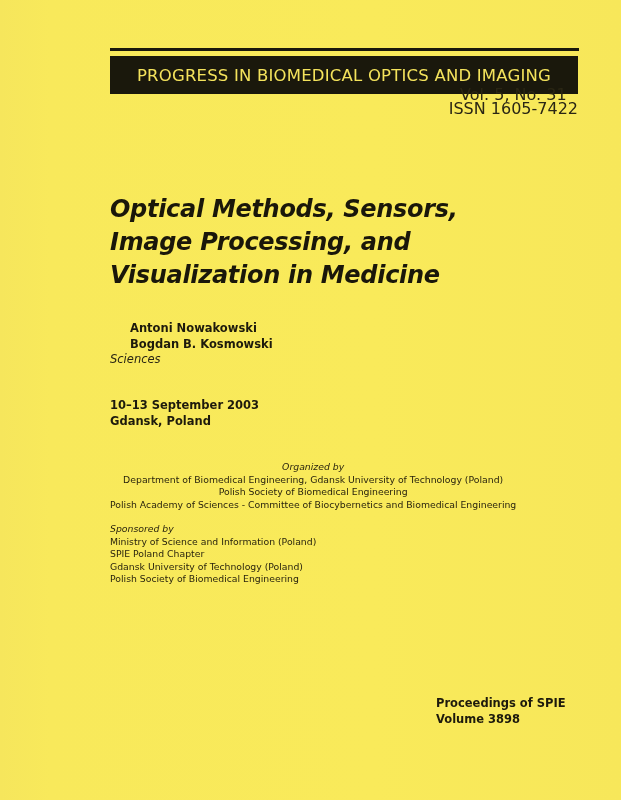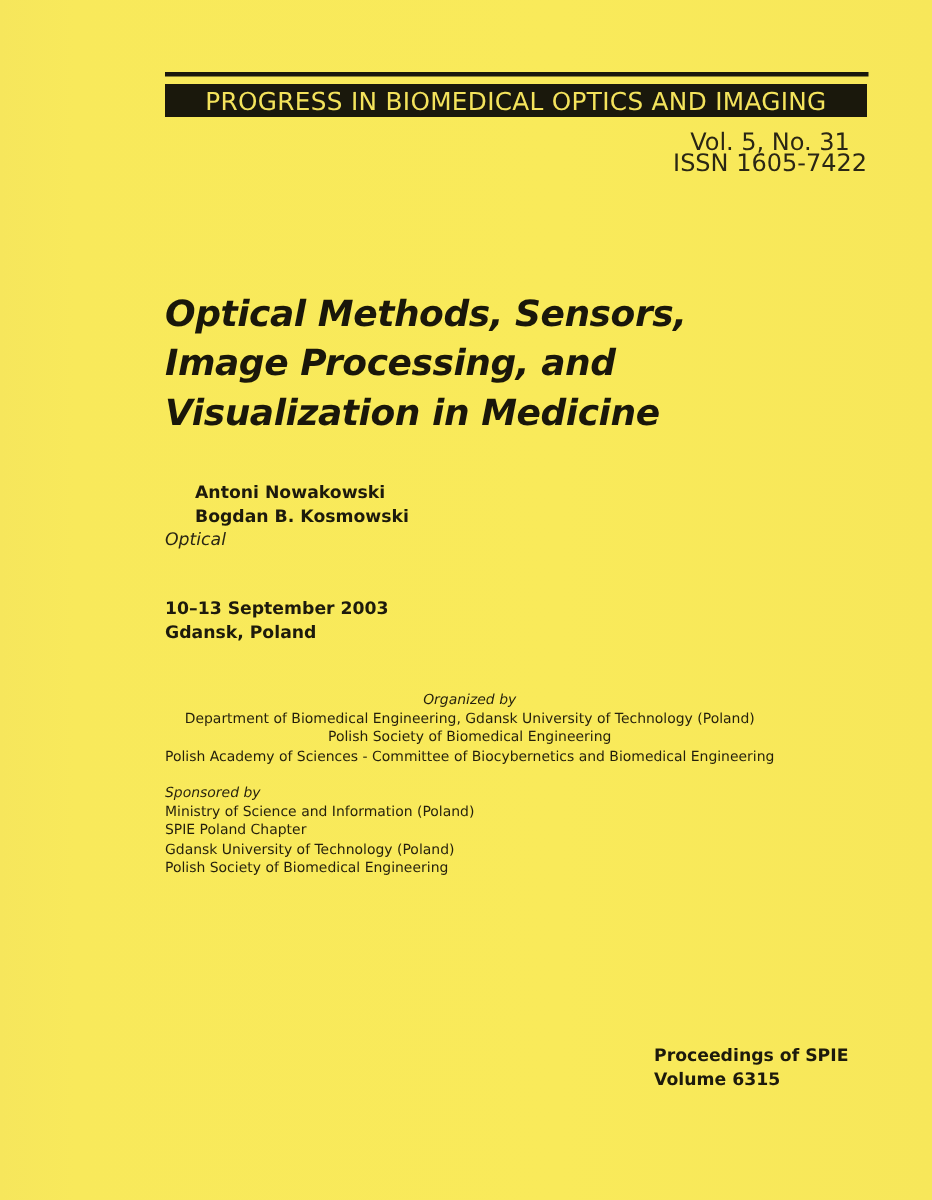--- a/index.html
+++ b/index.html
@@ -12,21 +12,21 @@
     }
     .page {
       position: absolute; left: 0; top: 0; width: 621px; height: 800px;
       background: linear-gradient(90deg, #f6e65c 0%, #f8e95b 8%, #f9ea5a 60%, #f7e75a 100%);
     }
     .top-rule {
       position: absolute; left: 110px; top: 48px; width: 469px; height: 3px;
       background: #1a180c;
     }
     .series-bar {
-      position: absolute; left: 110px; top: 56px; width: 468px; height: 22px;
+      position: absolute; left: 110px; top: 56px; width: 468px; height: 38px;
       background: #1a180c;
       display: flex; align-items: center; justify-content: center;
     }
     .series-title {
       color: #f4e35c; font-size: 16.5px; letter-spacing: 0.2px;
       font-family: "DejaVu Sans", sans-serif; white-space: nowrap;
     }
     .vol-block {
       position: absolute; right: 43px; top: 88px; text-align: center;
       font-size: 16px; line-height: 13.5px; color: #2a2614;
@@ -80,21 +80,21 @@
 
   <div class="book-title">
     <div>Optical Methods, Sensors,</div>
     <div>Image Processing, and</div>
     <div>Visualization in Medicine</div>
   </div>
 
   <div class="editors">
     <div class="name">Antoni Nowakowski</div>
     <div class="name">Bogdan B. Kosmowski</div>
-    <div class="role">Optical</div>
+    <div class="role">Sciences</div>
   </div>
 
   <div class="event">
     <div>10–13 September 2003</div>
     <div>Gdansk, Poland</div>
   </div>
 
   <div class="org-block organized">
     <div class="heading">Organized by</div>
     <div>Department of Biomedical Engineering, Gdansk University of Technology (Poland)</div>
@@ -105,16 +105,16 @@
   <div class="org-block sponsored">
     <div class="heading">Sponsored by</div>
     <div>Ministry of Science and Information (Poland)</div>
     <div>SPIE Poland Chapter</div>
     <div>Gdansk University of Technology (Poland)</div>
     <div>Polish Society of Biomedical Engineering</div>
   </div>
 
   <div class="proceedings">
     <div>Proceedings of SPIE</div>
-    <div>Volume 6315</div>
+    <div>Volume 3898</div>
   </div>
 
 </div>
 
 </body></html>

